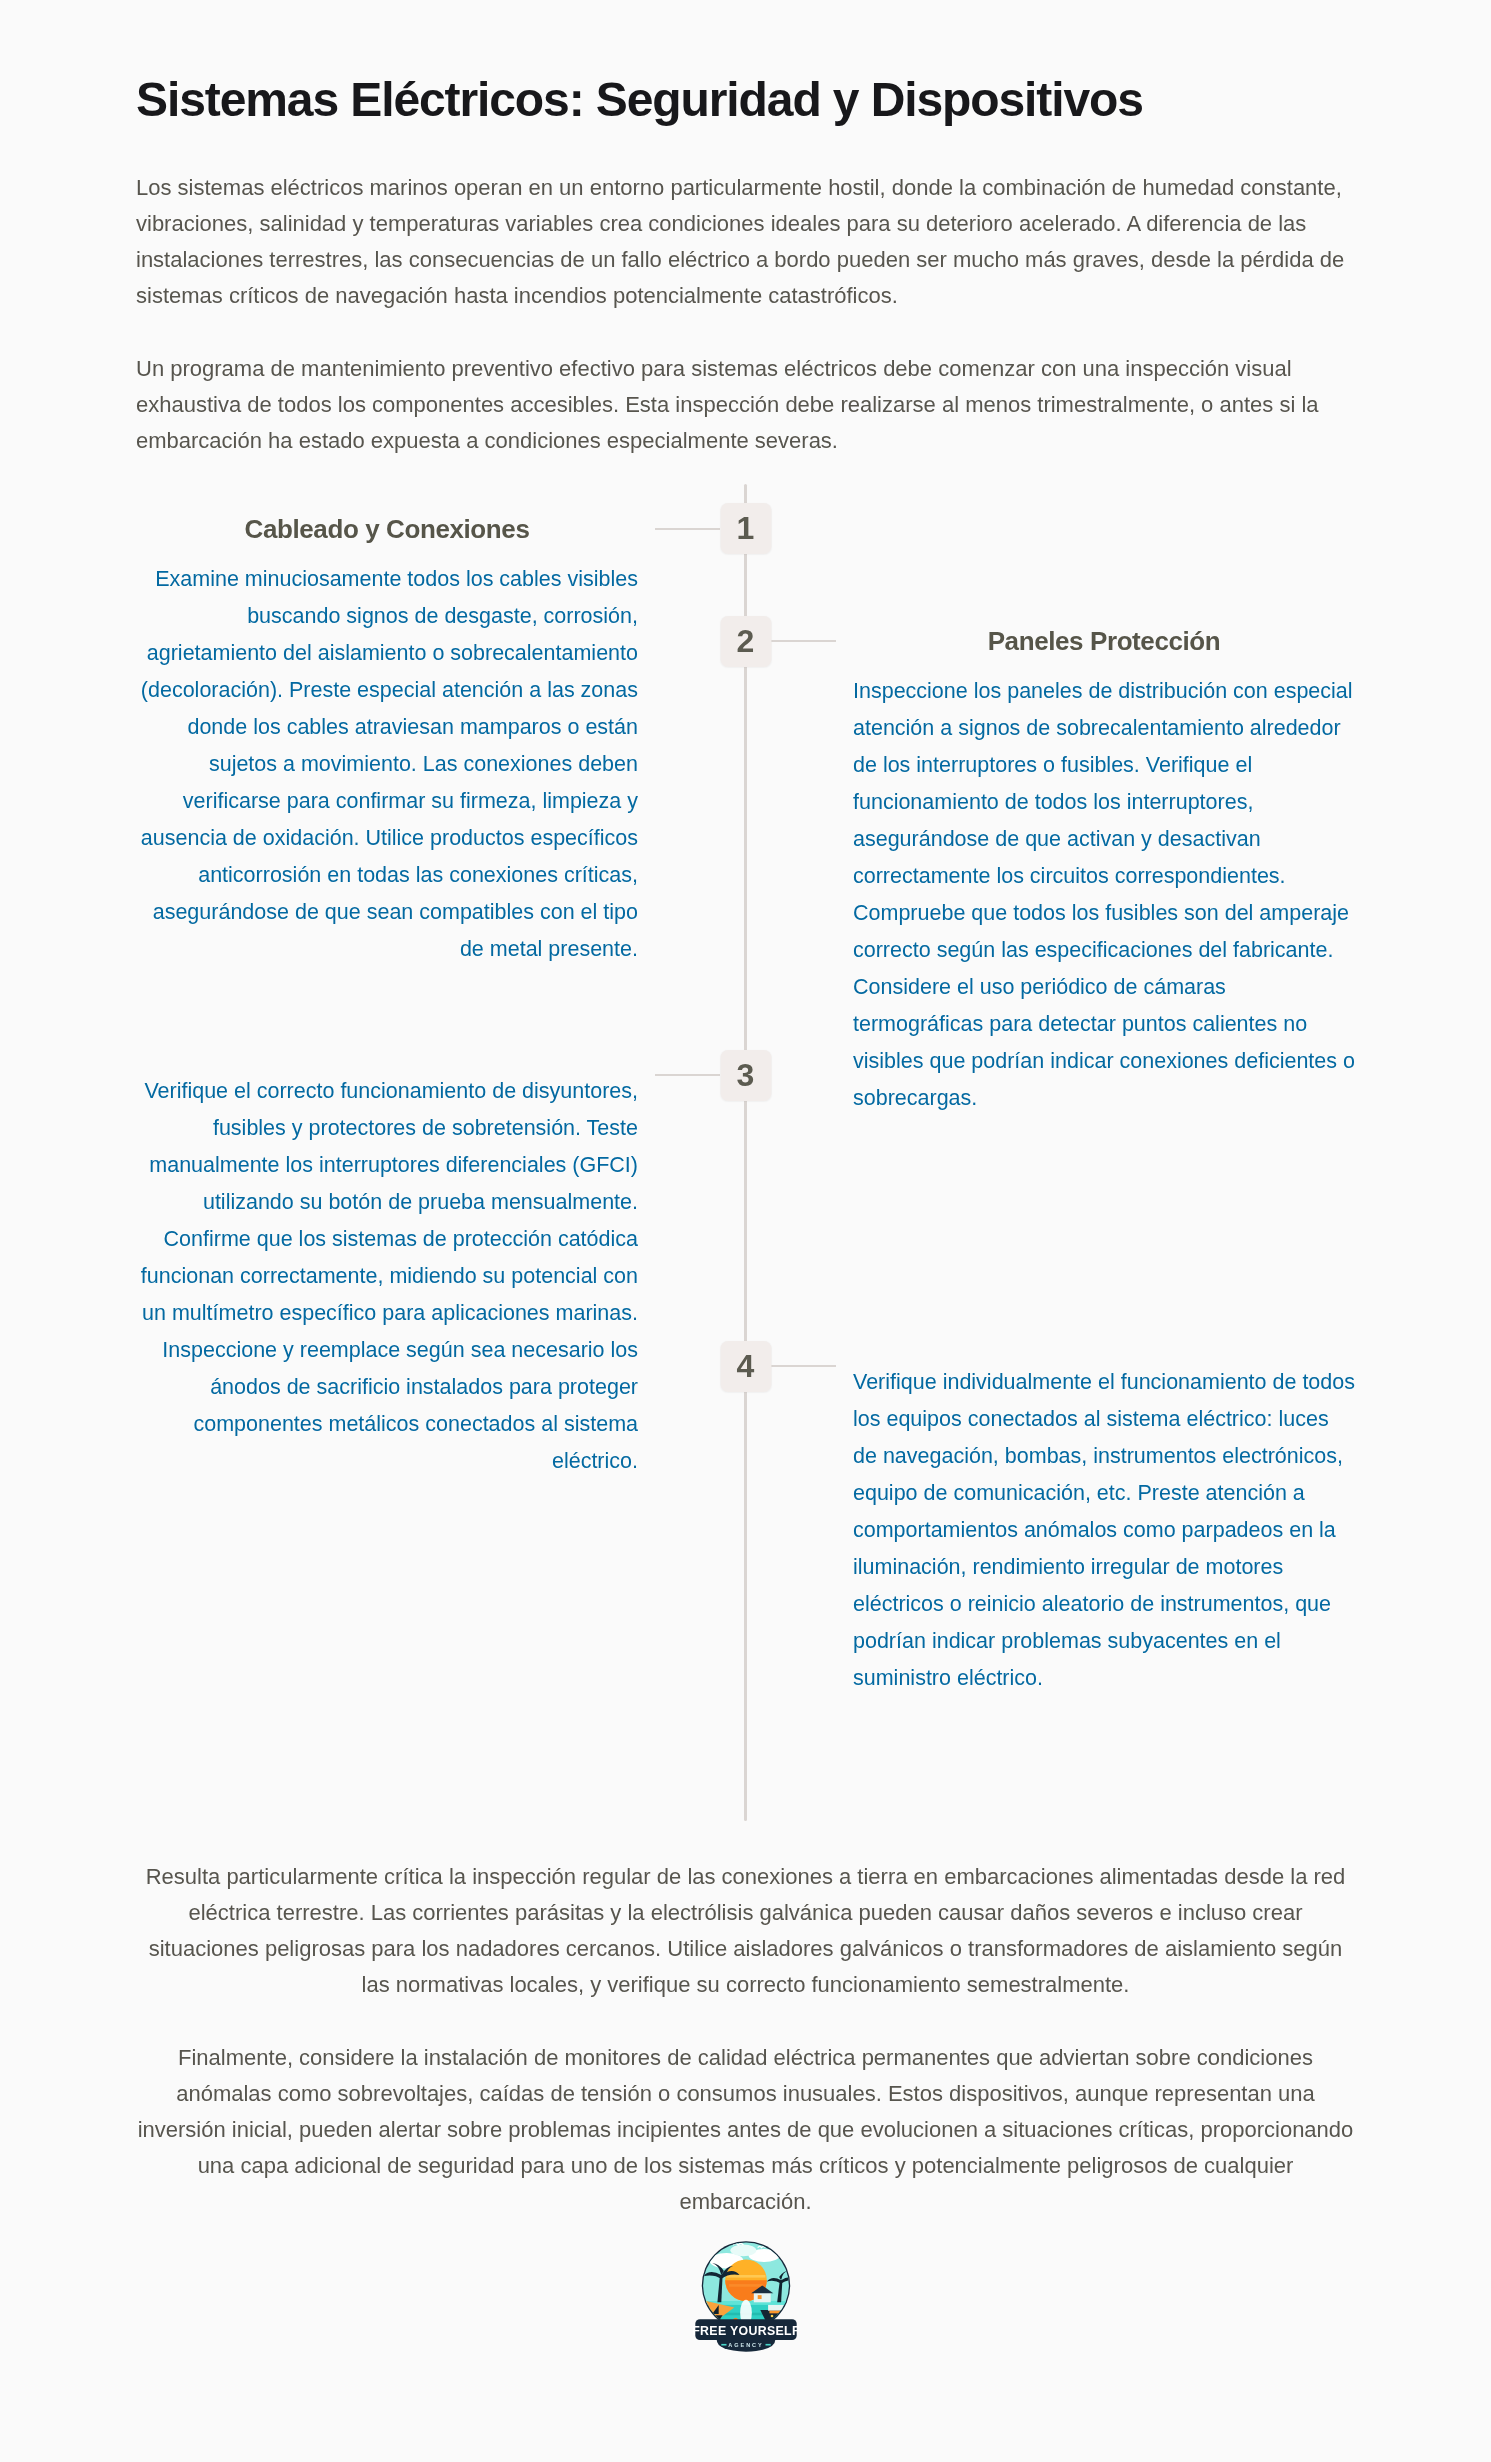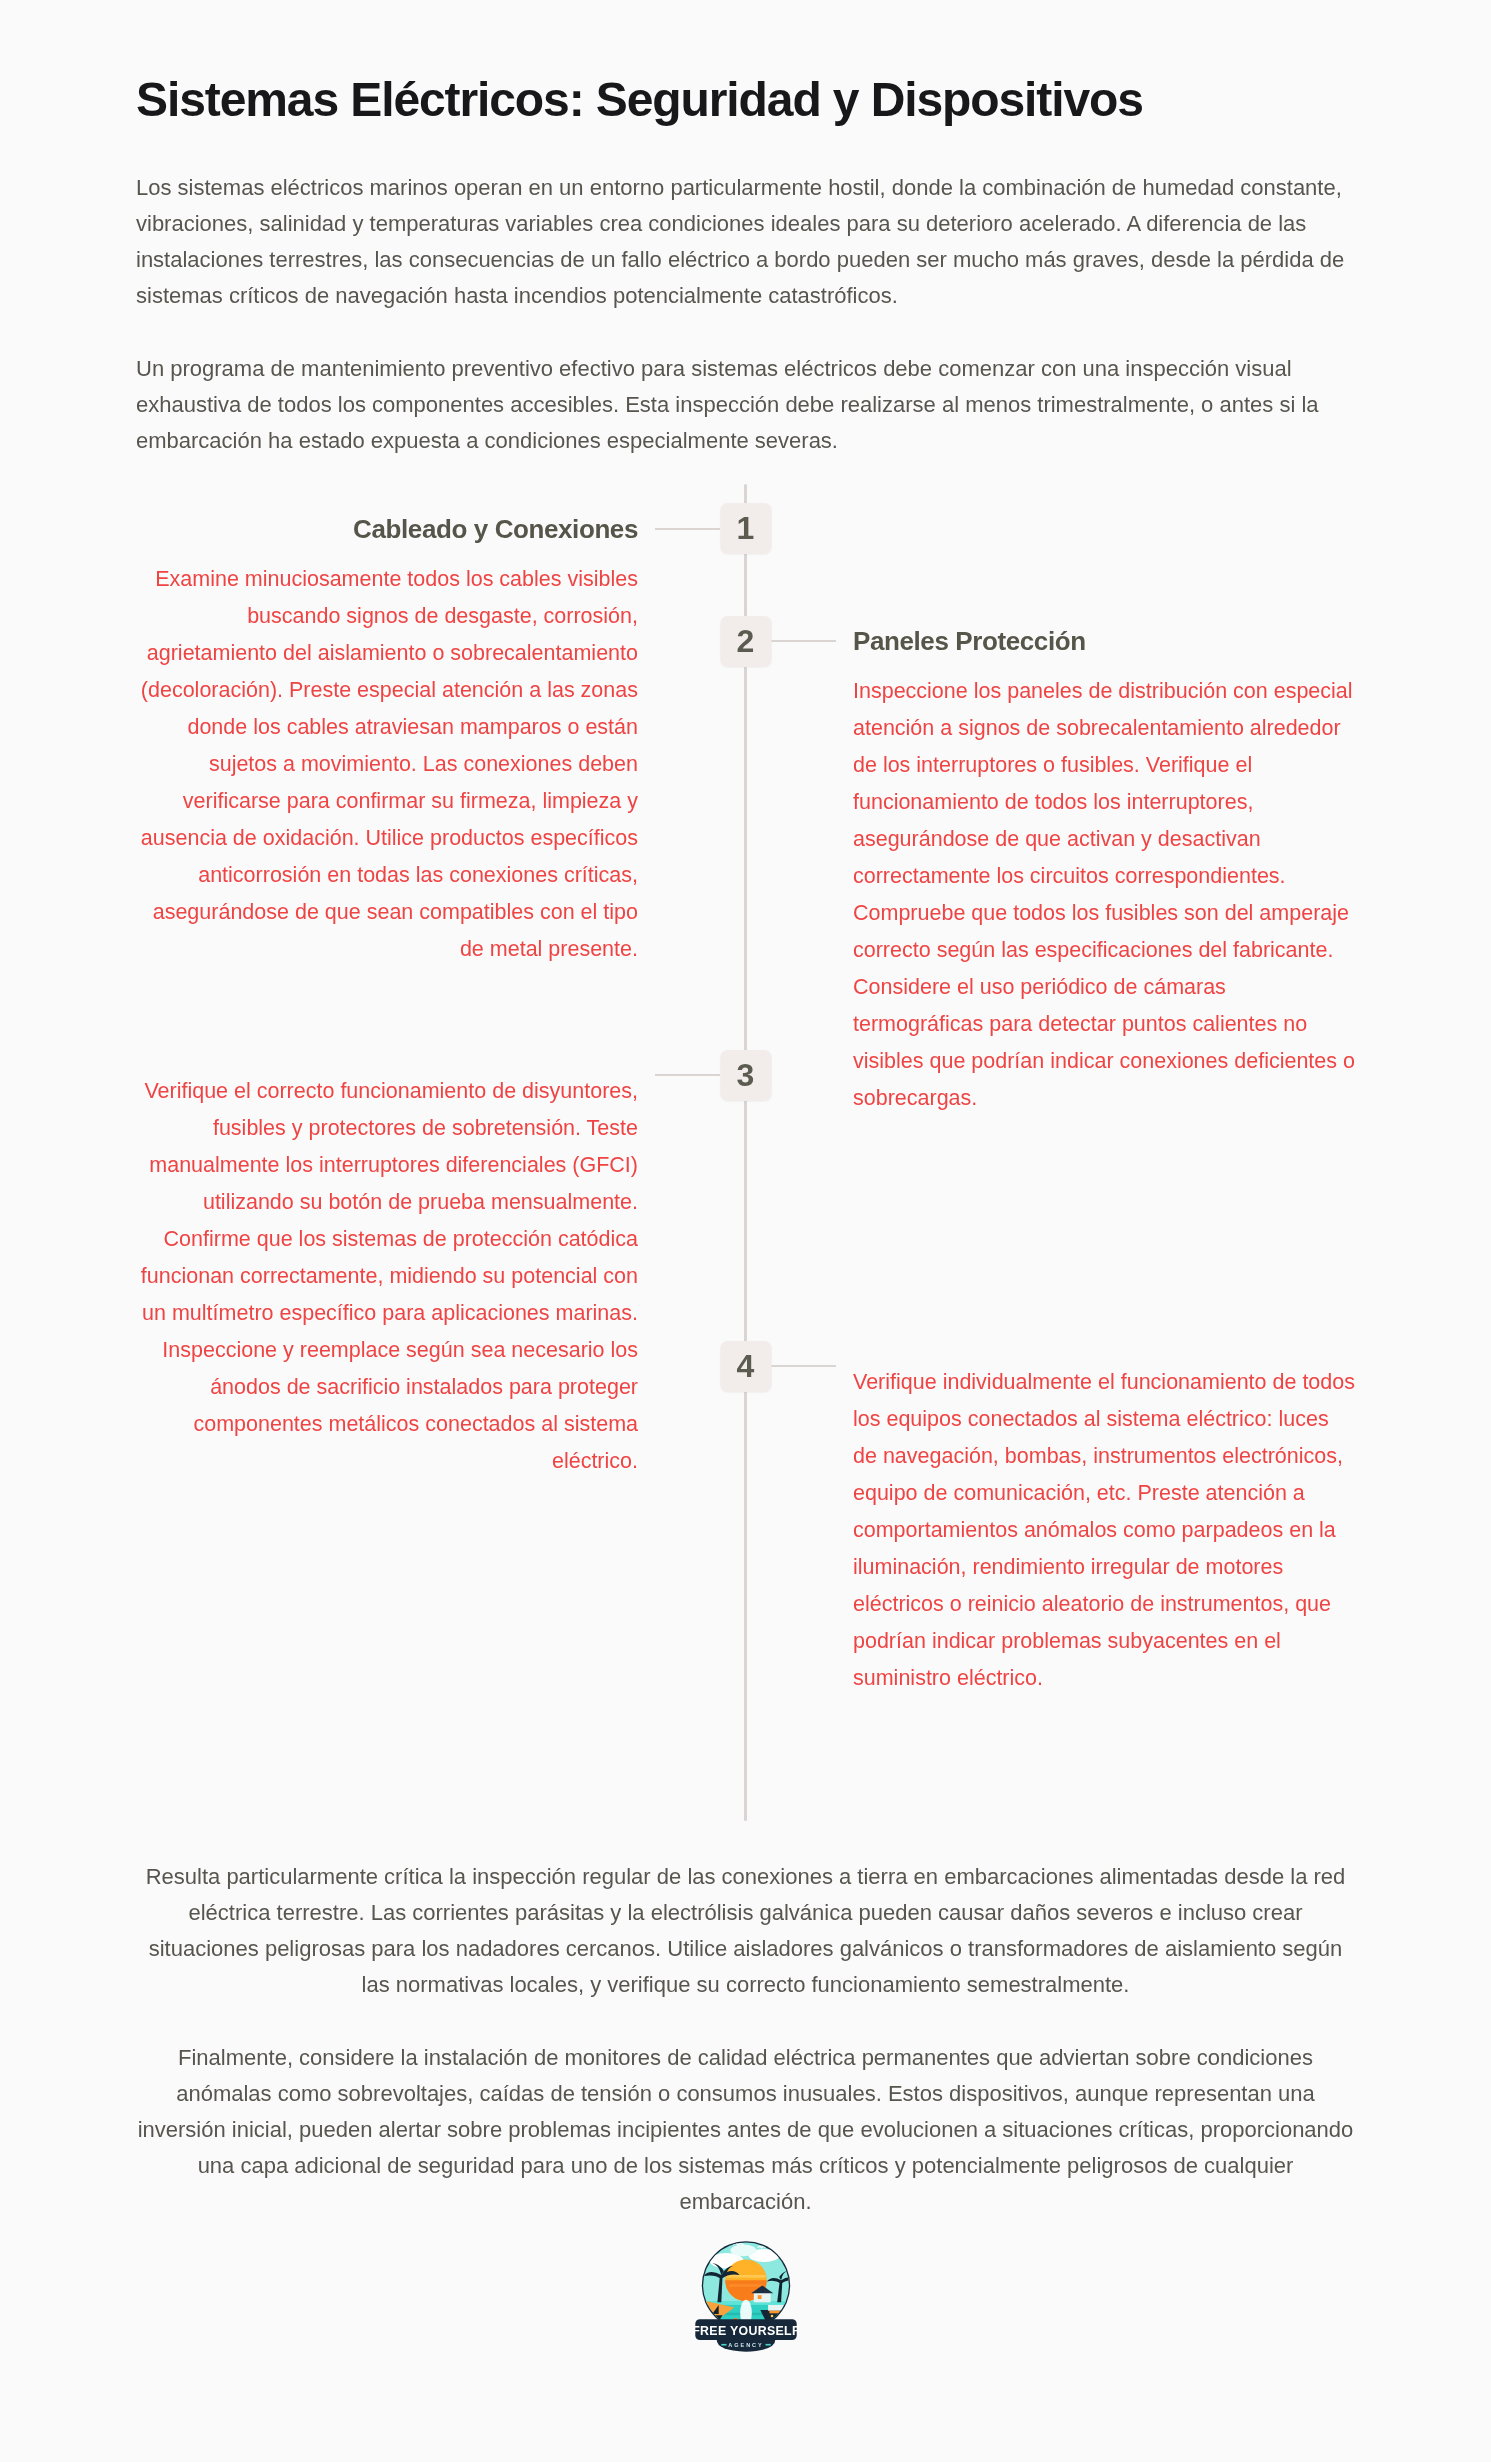--- a/index.html
+++ b/index.html
@@ -86,26 +86,27 @@
   .t-item-2 { top: 140px; }
   .t-item-3 { top: 574px; }
   .t-item-4 { top: 865px; }
   .t-title {
     margin: 0;
     font-size: 26px;
     line-height: 34px;
     font-weight: bold;
     color: #565549;
     letter-spacing: -0.4px;
+    text-align: center;
   }
   .t-body {
     margin: 15.3px 0 0 0;
     font-size: 21.5px;
     line-height: 37px;
-    color: #ef4444;
+    color: #0369a1;
   }
   
   .closing { margin-top: 38px; text-align: center; }
   .closing + .closing { margin-top: 37px; }
   
   .logo-wrap {
     margin-top: 17px;
     display: flex;
     justify-content: center;
   }

